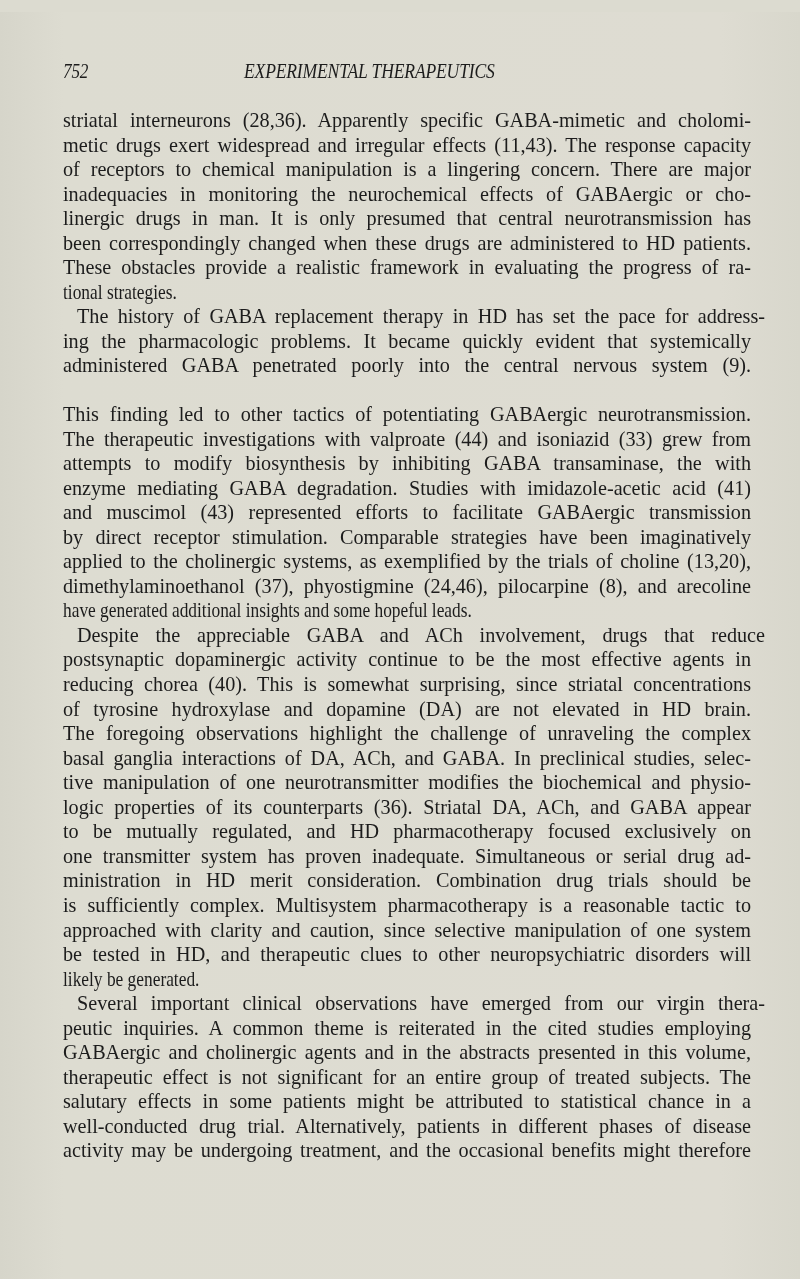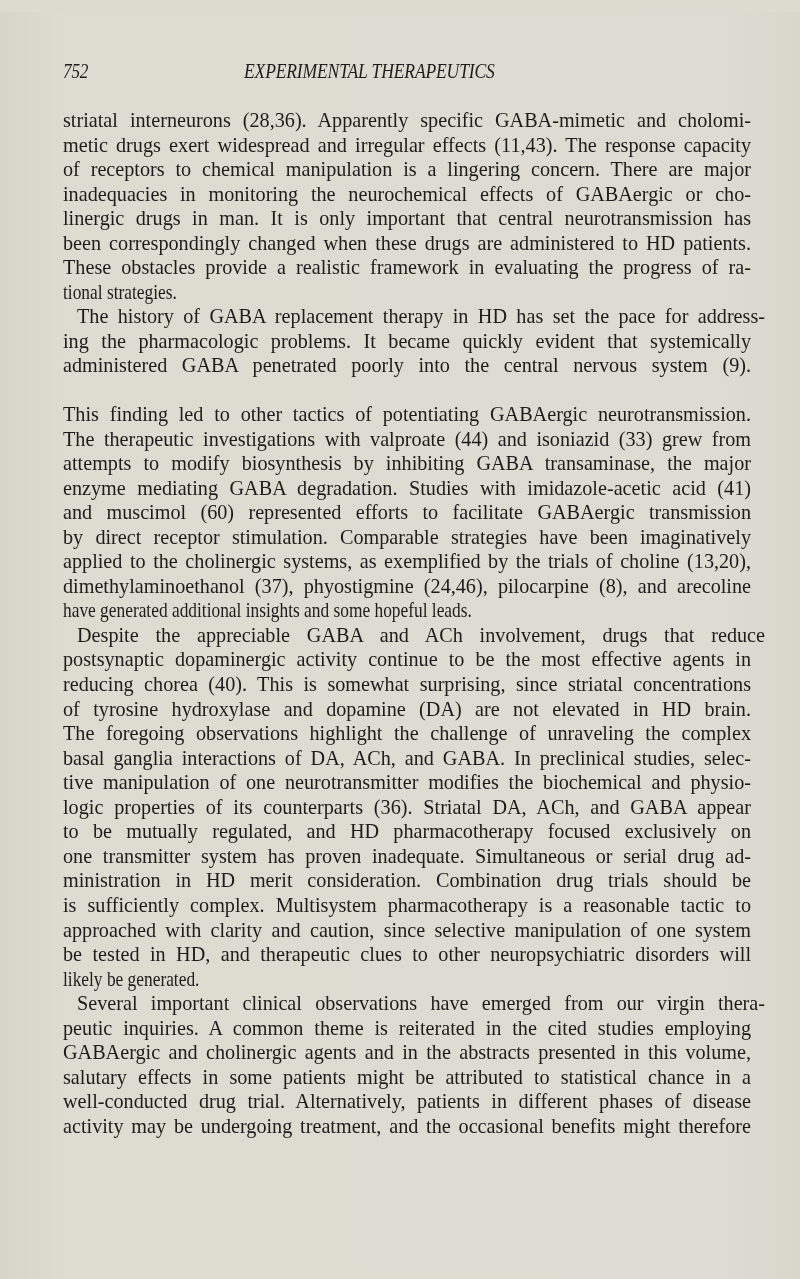--- a/index.html
+++ b/index.html
@@ -29,34 +29,34 @@
   <div class="header">
     <span class="page-num">752</span>
     <span class="running-head">EXPERIMENTAL THERAPEUTICS</span>
   </div>
   <div class="body" id="body">
       <div>
         <div class="line" style="width: 688px; display: block; transform: scaleX(1); text-align: justify;">striatal interneurons (28,36). Apparently specific GABA-mimetic and cholomi-</div>
         <div class="line" style="width: 688px; display: block; transform: scaleX(1); text-align: justify;">metic drugs exert widespread and irregular effects (11,43). The response capacity</div>
         <div class="line" style="width: 688px; display: block; transform: scaleX(1); text-align: justify;">of receptors to chemical manipulation is a lingering concern. There are major</div>
         <div class="line" style="width: 688px; display: block; transform: scaleX(1); text-align: justify;">inadequacies in monitoring the neurochemical effects of GABAergic or cho-</div>
-        <div class="line" style="width: 688px; display: block; transform: scaleX(1); text-align: justify;">linergic drugs in man. It is only important that central neurotransmission has</div>
+        <div class="line" style="width: 688px; display: block; transform: scaleX(1); text-align: justify;">linergic drugs in man. It is only presumed that central neurotransmission has</div>
         <div class="line" style="width: 688px; display: block; transform: scaleX(1); text-align: justify;">been correspondingly changed when these drugs are administered to HD patients.</div>
         <div class="line" style="width: 688px; display: block; transform: scaleX(1); text-align: justify;">These obstacles provide a realistic framework in evaluating the progress of ra-</div>
         <div class="line last" style="width: 800px; display: block; transform: scaleX(0.86);">tional strategies.</div>
       </div>
       <div>
         <div class="line indent" style="width: 688px; display: block; transform: scaleX(1); text-align: justify;">The history of GABA replacement therapy in HD has set the pace for address-</div>
         <div class="line" style="width: 688px; display: block; transform: scaleX(1); text-align: justify;">ing the pharmacologic problems. It became quickly evident that systemically</div>
         <div class="line" style="width: 688px; display: block; transform: scaleX(1); text-align: justify;">administered GABA penetrated poorly into the central nervous system (9).</div>
         <div class="line" style="width: 688px; display: block; transform: scaleX(1); text-align: justify; margin-top: 24px;">This finding led to other tactics of potentiating GABAergic neurotransmission.</div>
         <div class="line" style="width: 688px; display: block; transform: scaleX(1); text-align: justify;">The therapeutic investigations with valproate (44) and isoniazid (33) grew from</div>
-        <div class="line" style="width: 688px; display: block; transform: scaleX(1); text-align: justify;">attempts to modify biosynthesis by inhibiting GABA transaminase, the major</div>
+        <div class="line" style="width: 688px; display: block; transform: scaleX(1); text-align: justify;">attempts to modify biosynthesis by inhibiting GABA transaminase, the with</div>
         <div class="line" style="width: 688px; display: block; transform: scaleX(1); text-align: justify;">enzyme mediating GABA degradation. Studies with imidazole-acetic acid (41)</div>
-        <div class="line" style="width: 688px; display: block; transform: scaleX(1); text-align: justify;">and muscimol (60) represented efforts to facilitate GABAergic transmission</div>
+        <div class="line" style="width: 688px; display: block; transform: scaleX(1); text-align: justify;">and muscimol (43) represented efforts to facilitate GABAergic transmission</div>
         <div class="line" style="width: 688px; display: block; transform: scaleX(1); text-align: justify;">by direct receptor stimulation. Comparable strategies have been imaginatively</div>
         <div class="line" style="width: 688px; display: block; transform: scaleX(1); text-align: justify;">applied to the cholinergic systems, as exemplified by the trials of choline (13,20),</div>
         <div class="line" style="width: 688px; display: block; transform: scaleX(1); text-align: justify;">dimethylaminoethanol (37), phyostigmine (24,46), pilocarpine (8), and arecoline</div>
         <div class="line last" style="width: 800px; display: block; transform: scaleX(0.86);">have generated additional insights and some hopeful leads.</div>
       </div>
       <div>
         <div class="line indent" style="width: 688px; display: block; transform: scaleX(1); text-align: justify;">Despite the appreciable GABA and ACh involvement, drugs that reduce</div>
         <div class="line" style="width: 688px; display: block; transform: scaleX(1); text-align: justify;">postsynaptic dopaminergic activity continue to be the most effective agents in</div>
         <div class="line" style="width: 688px; display: block; transform: scaleX(1); text-align: justify;">reducing chorea (40). This is somewhat surprising, since striatal concentrations</div>
         <div class="line" style="width: 688px; display: block; transform: scaleX(1); text-align: justify;">of tyrosine hydroxylase and dopamine (DA) are not elevated in HD brain.</div>
@@ -69,18 +69,19 @@
         <div class="line" style="width: 688px; display: block; transform: scaleX(1); text-align: justify;">ministration in HD merit consideration. Combination drug trials should be</div>
         <div class="line" style="width: 688px; display: block; transform: scaleX(1); text-align: justify;">is sufficiently complex. Multisystem pharmacotherapy is a reasonable tactic to</div>
         <div class="line" style="width: 688px; display: block; transform: scaleX(1); text-align: justify;">approached with clarity and caution, since selective manipulation of one system</div>
         <div class="line" style="width: 688px; display: block; transform: scaleX(1); text-align: justify;">be tested in HD, and therapeutic clues to other neuropsychiatric disorders will</div>
         <div class="line last" style="width: 800px; display: block; transform: scaleX(0.86);">likely be generated.</div>
       </div>
       <div>
         <div class="line indent" style="width: 688px; display: block; transform: scaleX(1); text-align: justify;">Several important clinical observations have emerged from our virgin thera-</div>
         <div class="line" style="width: 688px; display: block; transform: scaleX(1); text-align: justify;">peutic inquiries. A common theme is reiterated in the cited studies employing</div>
         <div class="line" style="width: 688px; display: block; transform: scaleX(1); text-align: justify;">GABAergic and cholinergic agents and in the abstracts presented in this volume,</div>
+        <div class="line" style="width: 688px; display: block; transform: scaleX(1); text-align: justify;">therapeutic effect is not significant for an entire group of treated subjects. The</div>
         <div class="line" style="width: 688px; display: block; transform: scaleX(1); text-align: justify;">salutary effects in some patients might be attributed to statistical chance in a</div>
         <div class="line" style="width: 688px; display: block; transform: scaleX(1); text-align: justify;">well-conducted drug trial. Alternatively, patients in different phases of disease</div>
         <div class="line" style="width: 688px; display: block; transform: scaleX(1); text-align: justify;">activity may be undergoing treatment, and the occasional benefits might therefore</div>
       </div>
     </div>
 </div>
 
 </body></html>

